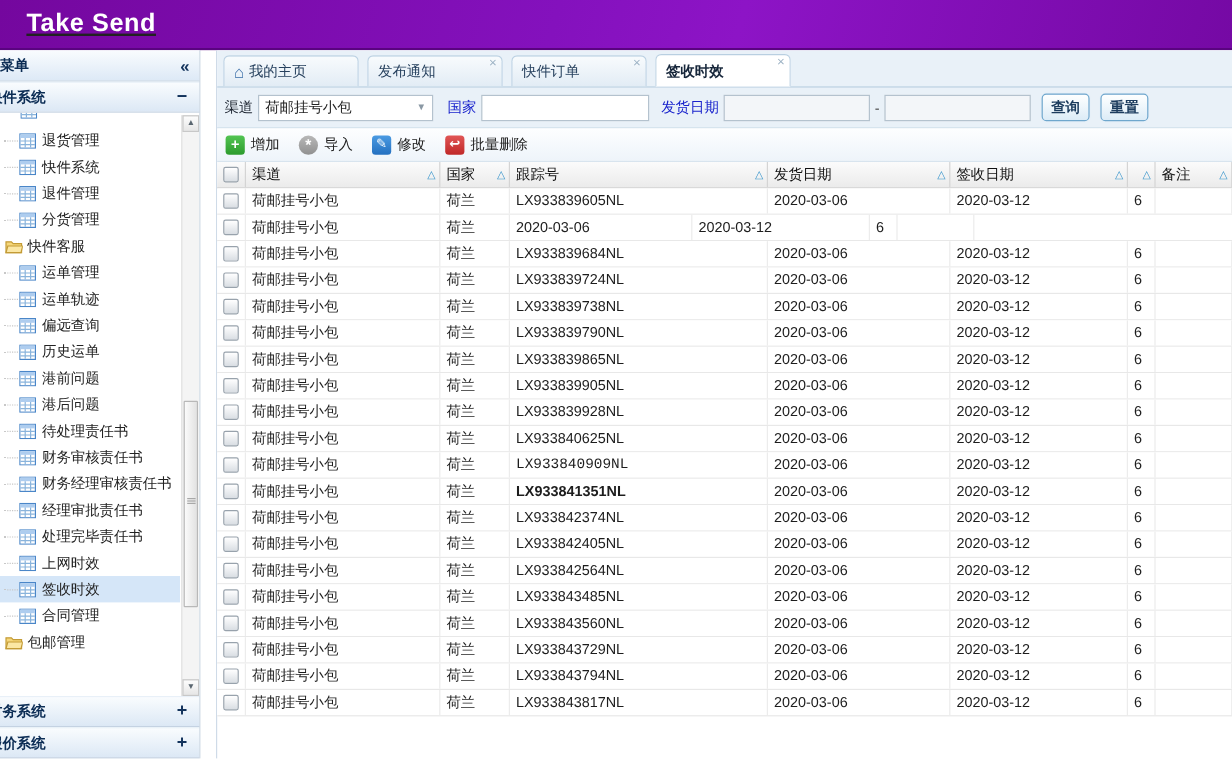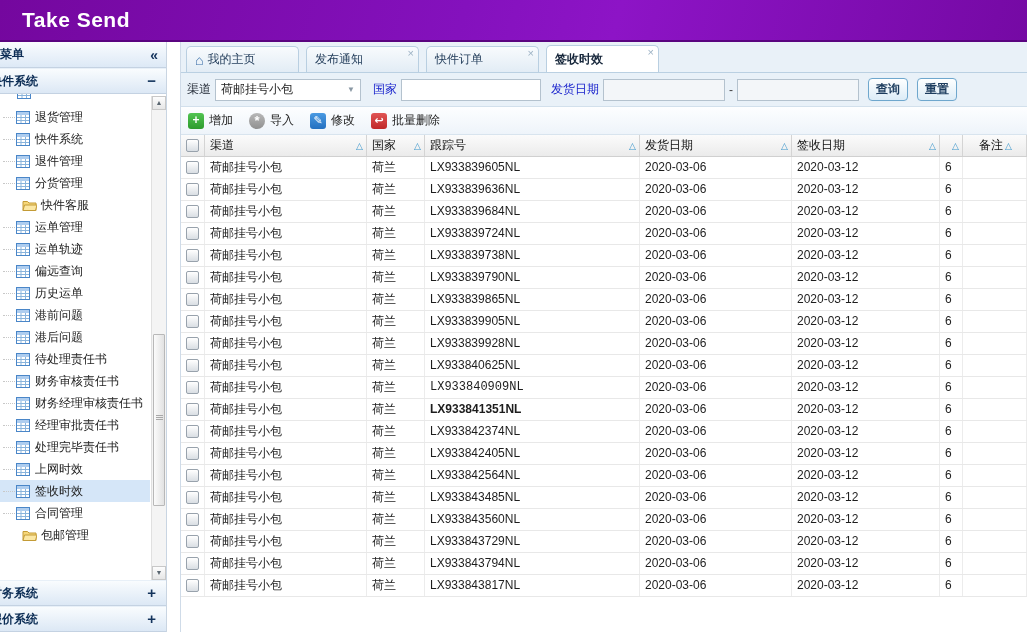--- a/index.html
+++ b/index.html
@@ -1,21 +1,21 @@
 <!DOCTYPE html>
 <html><head>
 <meta charset="utf-8">
 <style>
   * { box-sizing: border-box; margin: 0; padding: 0; }
   html,body { width:1027px; height:634px; overflow:hidden; }
   body { font-family:"Liberation Sans","DejaVu Sans",sans-serif; font-size:12px; color:#222; background:#fff; }
   #app { position:relative; width:1027px; height:634px; background:#fff; overflow:hidden; }
 
   
-  #banner { height:42px; background:linear-gradient(105deg,#74079e 0%,#8411bd 45%,#8d14c6 60%,#7509a4 100%); border-bottom:2px solid #5a0480; display:flex; align-items:center; }
+  #banner { height:42px; background:linear-gradient(105deg,#74079e 0%,#8411bd 45%,#8d14c6 60%,#7509a4 100%); border-bottom:2px solid #5a0480; display:flex; align-items:center;text-decoration:underline; }
   #banner h1 { color:#fff; font-size:21px; font-weight:bold; letter-spacing:0.5px; margin-left:22px; }
 
   
   #layout { display:flex; height:590px; }
   #sidebar { width:167px; border-right:1px solid #c9d5e2; background:#fff; display:flex; flex-direction:column; position:relative; }
   #gap { width:13px; background:#fff; }
   #main { flex:1; border-left:1px solid #cfdbe8; background:#fff; position:relative; }
 
   
   .panel-hd { height:26px; background:linear-gradient(#f9fcfe,#dde9f6); border-bottom:1px solid #c4d2e2; display:flex; align-items:center; justify-content:space-between; padding:0 8px 0 2px; }
@@ -28,21 +28,21 @@
 
   
   #tree-wrap { flex:1; position:relative; overflow:hidden; background:#fff; }
   #tree { position:absolute; left:0; top:0; right:16px; }
   .tree-partial { height:12px; overflow:hidden; position:relative; }
   .tree-partial .ic { position:absolute; left:17px; top:-8px; }
   .tree-item { height:22px; display:flex; align-items:center; cursor:pointer; white-space:nowrap; }
   .tree-item.selected { background:#d5e6f8; }
   .dots { width:12px; margin-left:3px; border-top:1px dotted #c8c8c8; height:0; }
   .t-ic { width:16px; display:inline-flex; justify-content:center; margin-right:4px; flex:0 0 auto; }
-  .folder-row { padding-left:21px;text-align:right; }
+  .folder-row { padding-left:3px;text-align:right; }
   .t-lab { font-size:12px; color:#222; }
 
   
   #tree-sb { position:absolute; top:2px; right:0; width:15px; bottom:0; background:#f4f4f4; border-left:1px solid #e0e0e0; }
   .sb-btn { height:14px; background:linear-gradient(#fdfdfd,#e6e6e6); border:1px solid #c8c8c8; font-size:7px; color:#5a6670; text-align:center; line-height:12px; }
   #sb-up { position:absolute; top:0; left:0; right:0; }
   #sb-down { position:absolute; bottom:0; left:0; right:0; }
   #sb-thumb { position:absolute; left:1px; right:1px; top:238px; height:172px; background:linear-gradient(90deg,#fbfbfb,#e2e2e2); border:1px solid #b8b8b8; border-radius:1px; }
   #sb-thumb .grip { margin:80px auto 0; width:7px; border-top:1px solid #a8a8a8; box-shadow:0 2px 0 #a8a8a8, 0 4px 0 #a8a8a8; height:1px; }
 
@@ -496,21 +496,21 @@
             <span class="sort-ic">△</span>
           </div>
           <div class="hcell" style="width: 148px;">
             <span class="h-lab">签收日期</span>
             <span class="sort-ic">△</span>
           </div>
           <div class="hcell" style="width: 23px;">
             <span class="h-lab"></span>
             <span class="sort-ic">△</span>
           </div>
-          <div class="hcell" style="width: 64px; justify-content: center;">
+          <div class="hcell" style="width: 64px;">
             <span class="h-lab">备注</span>
             <span class="sort-ic">△</span>
           </div>
         </div>
       <div id="grid-body">
 
       <div class="grow">
             <div class="cb-wrap" style="width: 24px;">
               <div class="cb"></div>
             </div>
@@ -521,21 +521,20 @@
             <div class="gcell" style="width: 148px;">2020-03-12</div>
             <div class="gcell" style="width: 23px;">6</div>
             <div class="gcell" style="width: 64px;"></div>
           </div>
           <div class="grow">
             <div class="cb-wrap" style="width: 24px;">
               <div class="cb"></div>
             </div>
             <div class="gcell" style="width: 162px;">荷邮挂号小包</div>
             <div class="gcell" style="width: 58px;">荷兰</div>
-            <div class="gcell" style="width: 215px;">LX933839636NL</div>
             <div class="gcell" style="width: 152px;">2020-03-06</div>
             <div class="gcell" style="width: 148px;">2020-03-12</div>
             <div class="gcell" style="width: 23px;">6</div>
             <div class="gcell" style="width: 64px;"></div>
           </div>
           <div class="grow">
             <div class="cb-wrap" style="width: 24px;">
               <div class="cb"></div>
             </div>
             <div class="gcell" style="width: 162px;">荷邮挂号小包</div>

